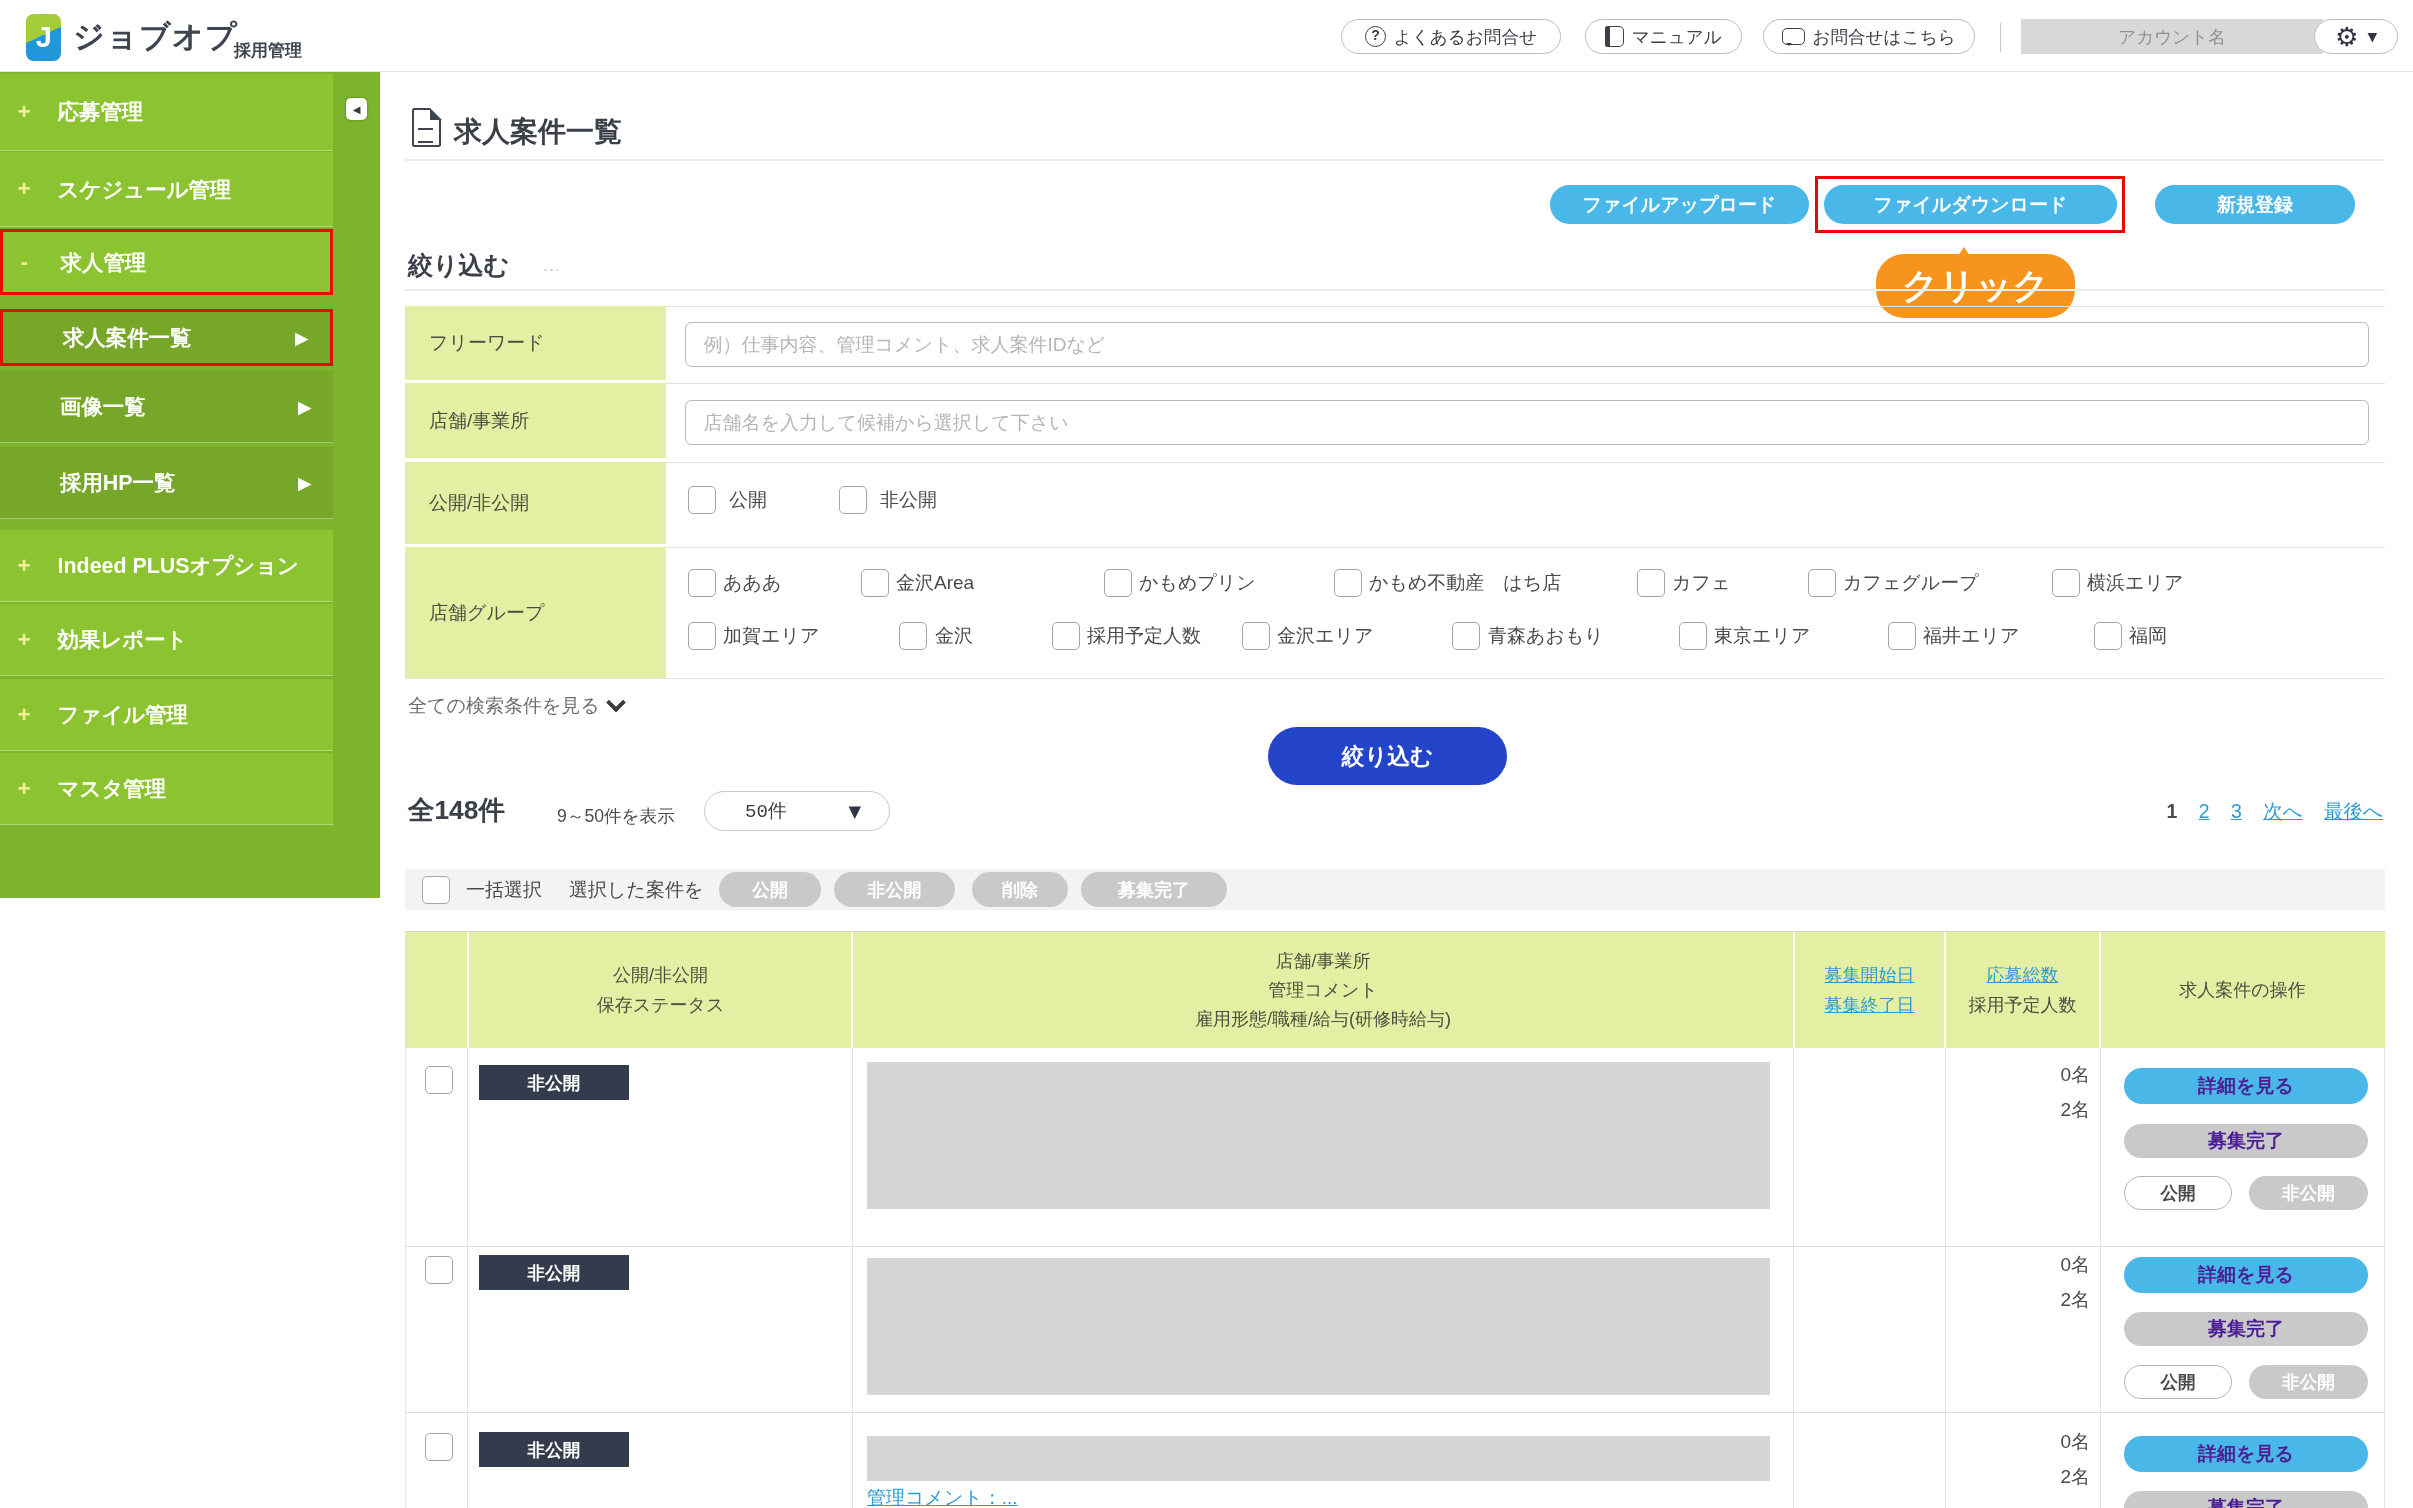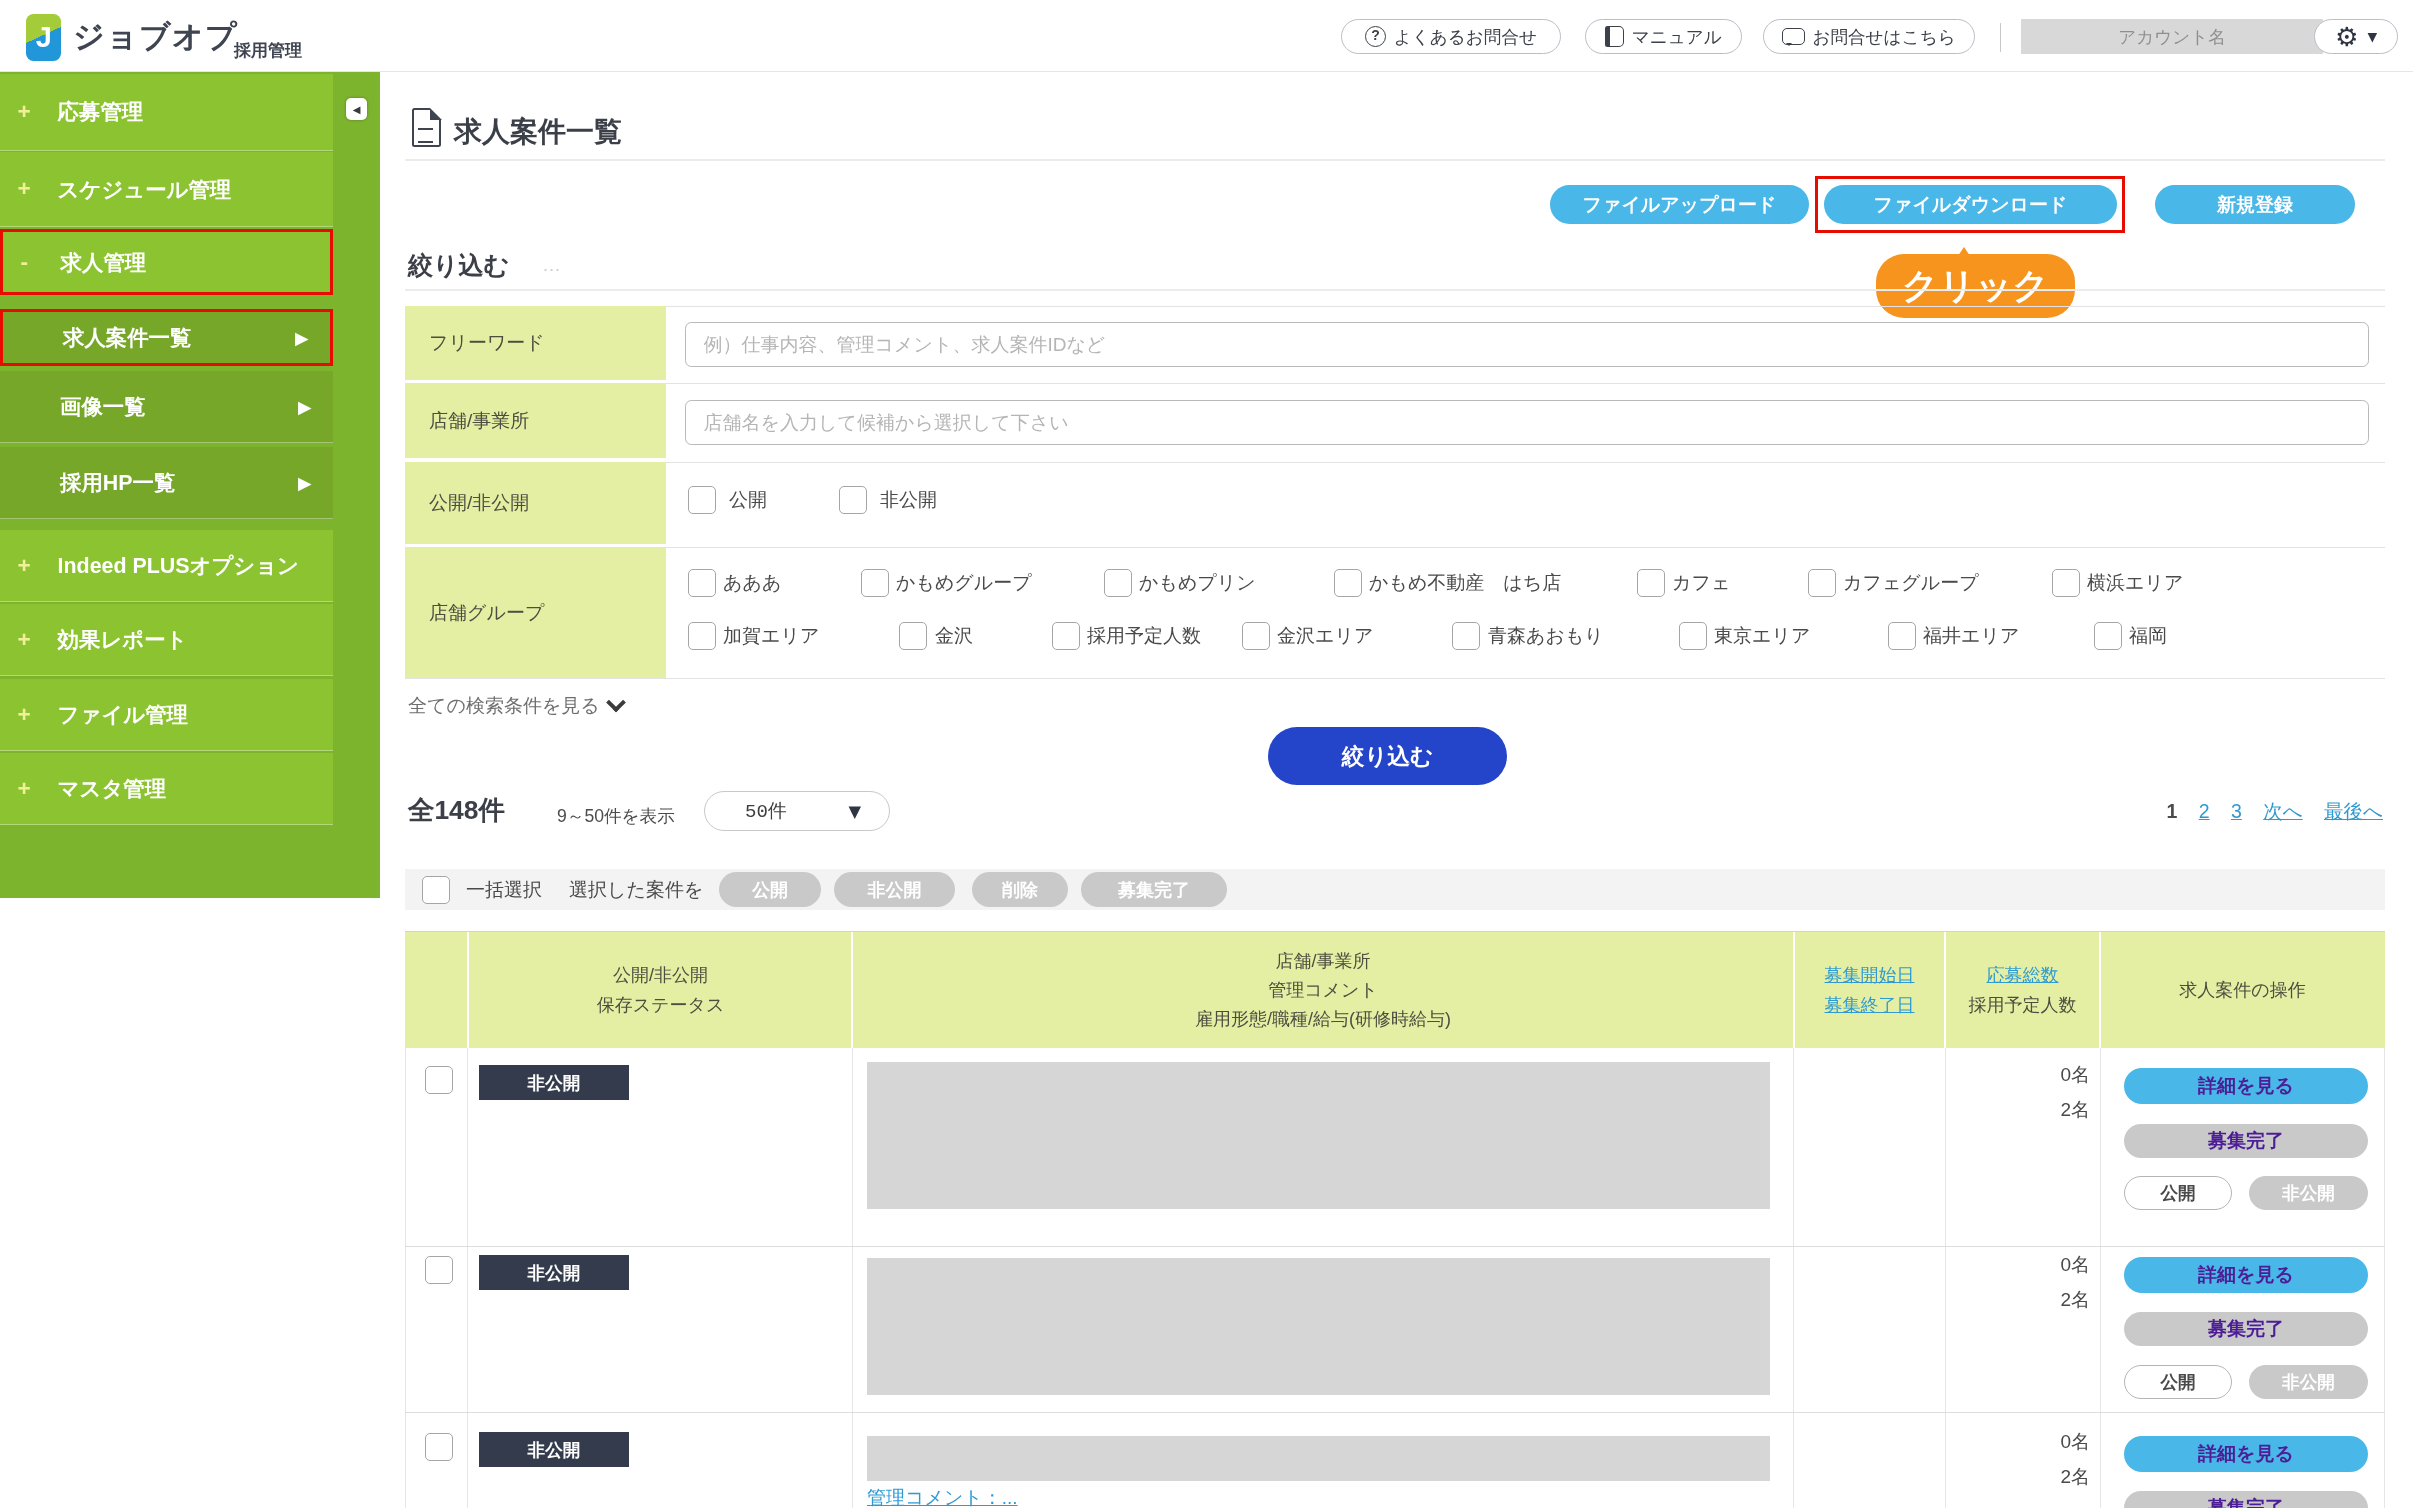--- a/index.html
+++ b/index.html
@@ -227,21 +227,21 @@
 <span class="cb-label" style="left:729px; top:486px;">公開</span>
 <span class="cb" style="left:839px; top:486px;"></span>
 <span class="cb-label" style="left:880px; top:486px;">非公開</span>
 
 <div class="fsep" style="top:547px;"></div>
 <div class="flabel" style="top:547px; height:131px; border-bottom:none;">店舗グループ</div>
 
 <span class="cb" style="left:688px; top:569px;"></span>
 <span class="cb-label" style="left:723px; top:569px;">あああ</span>
 <span class="cb" style="left:861px; top:569px;"></span>
-<span class="cb-label" style="left:896px; top:569px;">かもめグループ</span>
+<span class="cb-label" style="left:896px; top:569px;">金沢Area</span>
 <span class="cb" style="left:1104px; top:569px;"></span>
 <span class="cb-label" style="left:1139px; top:569px;">かもめプリン</span>
 <span class="cb" style="left:1334px; top:569px;"></span>
 <span class="cb-label" style="left:1369px; top:569px;">かもめ不動産　はち店</span>
 <span class="cb" style="left:1637px; top:569px;"></span>
 <span class="cb-label" style="left:1672px; top:569px;">カフェ</span>
 <span class="cb" style="left:1808px; top:569px;"></span>
 <span class="cb-label" style="left:1843px; top:569px;">カフェグループ</span>
 <span class="cb" style="left:2052px; top:569px;"></span>
 <span class="cb-label" style="left:2087px; top:569px;">横浜エリア</span>

